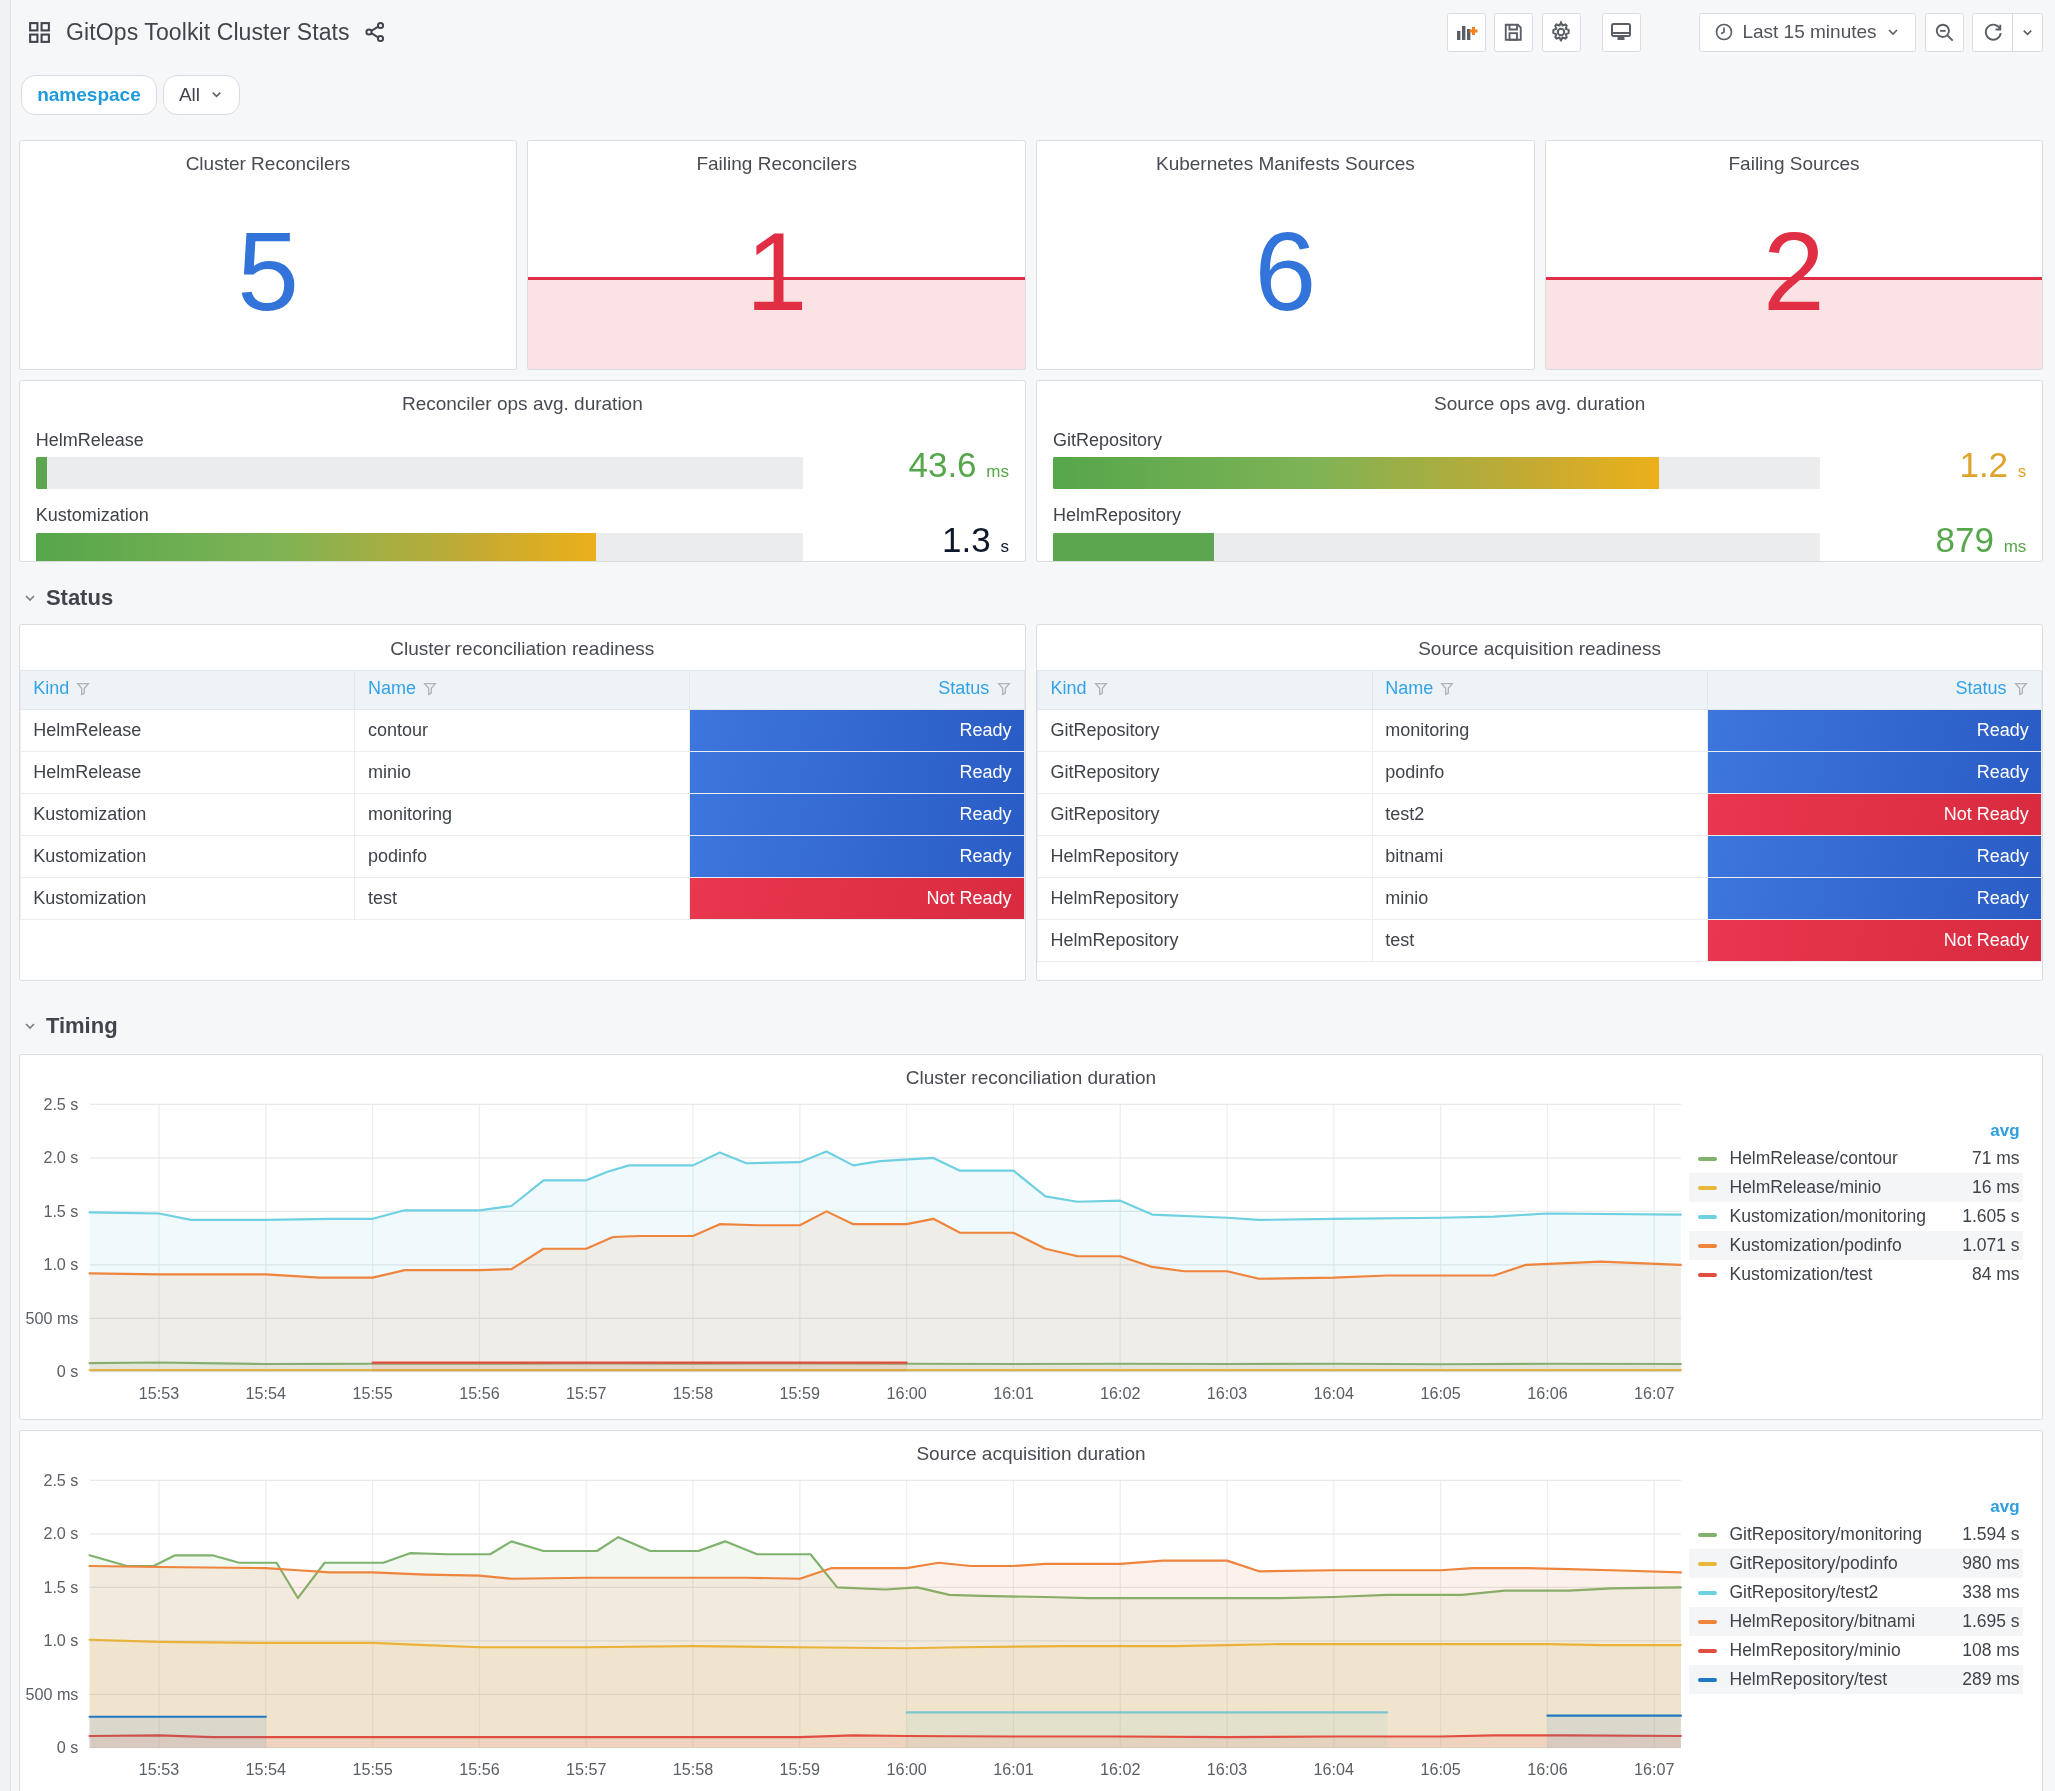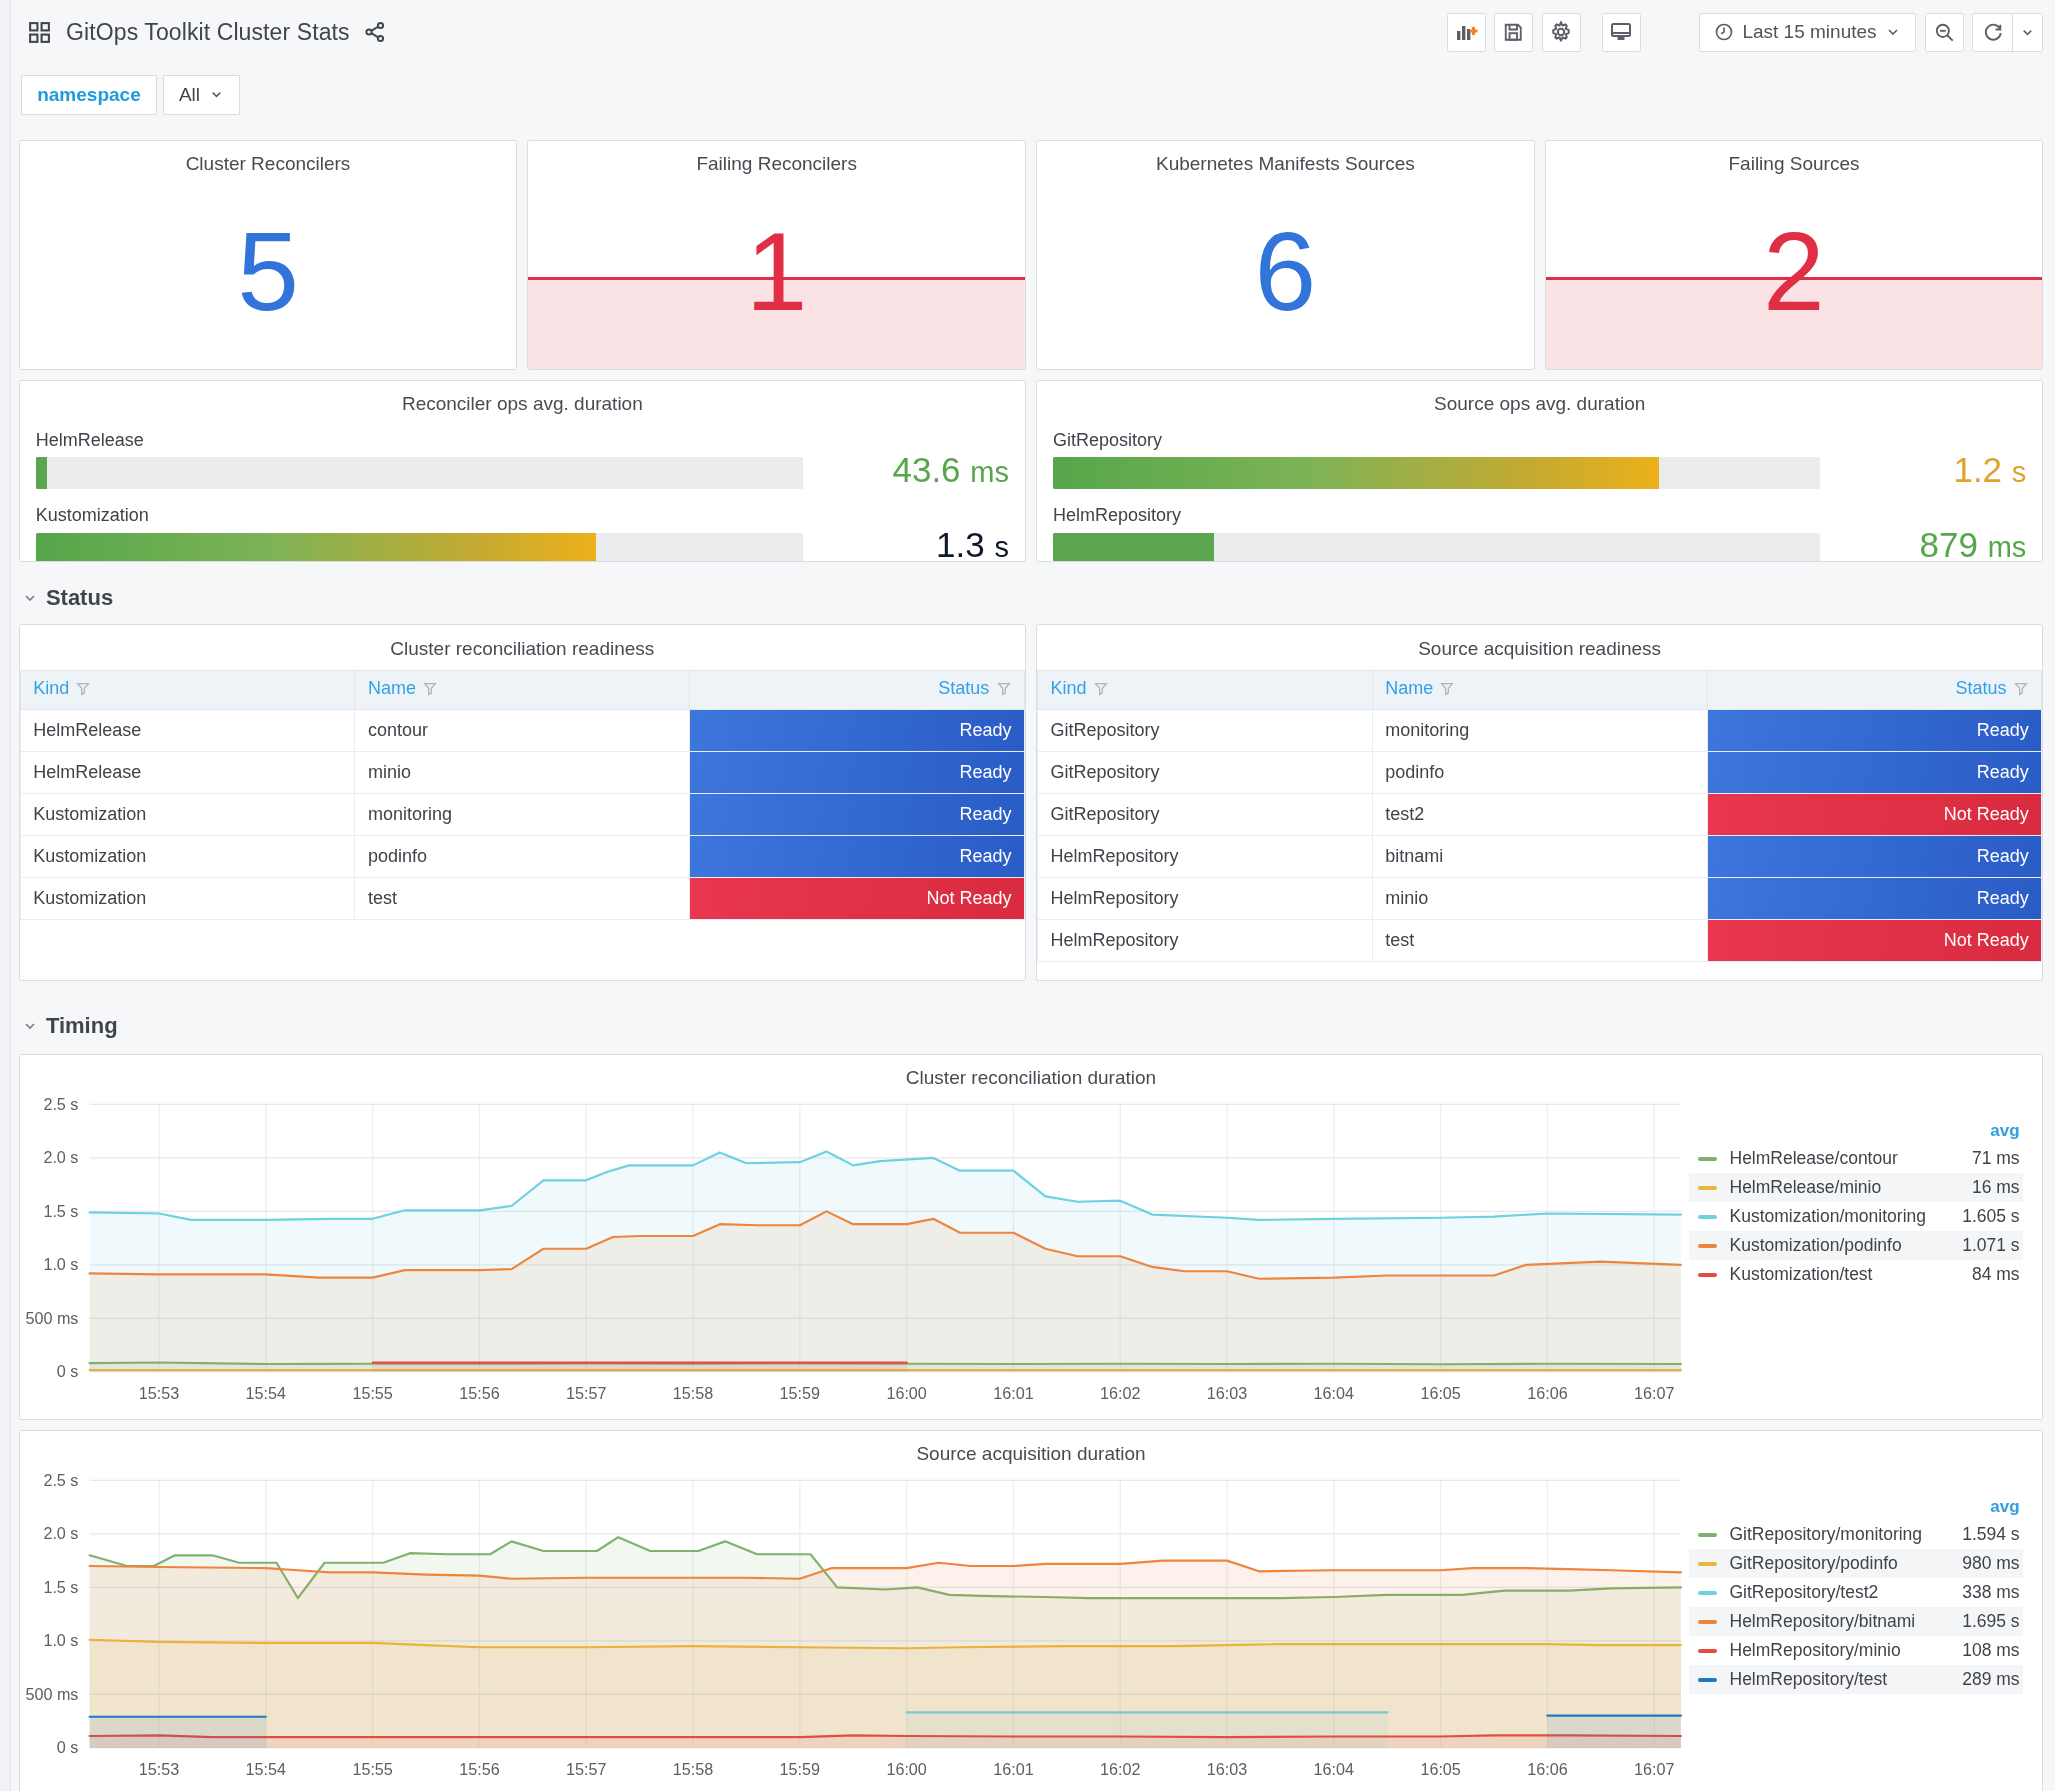--- a/index.html
+++ b/index.html
@@ -22,21 +22,21 @@
   .tb-right{ display:flex; align-items:center; gap:8.7px; }
   .tb-btn{ width:39px; height:39px; background:#fff; border:1.2px solid #d8dce2; border-radius:2.5px; display:flex; align-items:center; justify-content:center; cursor:pointer;}
   .time-btn{ height:39px; background:#fff; border:1.2px solid #d8dce2; border-radius:2.5px; display:flex; align-items:center; gap:8.7px; padding:0 13.7px; font-size:19px; font-weight:500; color:#50545b; cursor:pointer;margin-left:32px;}
   .split-btn{ display:flex; height:39px; border:1.2px solid #d8dce2; border-radius:2.5px; background:#fff; overflow:hidden;}
   .split-btn > div{ display:flex; align-items:center; justify-content:center; cursor:pointer;}
   .split-main{ width:39px; }
   .split-caret{ width:30px; border-left:1.2px solid #d8dce2; }
 
   
   .filter-row{ margin-top:19px; display:flex; gap:6.2px; padding-left:2.5px;}
-  .chip{ height:40px; background:#fff; border:1.2px solid #d8dce2; border-radius:1px; display:flex; align-items:center; padding:0 15px; font-size:19px;}
+  .chip{ height:40px; background:#fff; border:1.2px solid #d8dce2; border-radius:14px; display:flex; align-items:center; padding:0 15px; font-size:19px;}
   .chip-label{ color:#1f9bdc; font-weight:700;}
   .chip-value{ color:#41444b; font-weight:500; gap:8.7px; cursor:pointer;}
 
   
   .panel{ background:#fff; border:1.2px solid #d9dce1; border-radius:2.5px; position:relative; overflow:hidden;}
   .panel-title{ text-align:center; font-size:19px; font-weight:500; color:#484b52; padding-top:12.5px;}
 
   
   .stats-row{ margin-top:25px; display:flex; gap:10px;}
   .stat-panel{ flex:1; height:230px;}
@@ -51,21 +51,21 @@
   .gauge-panel{ flex:1; height:182px; padding:0 16px 15px 16px;}
   .gauge-body{ display:flex; flex-direction:column; gap:16px; margin-top:15px;}
   .gauge-item{ display:flex; align-items:flex-end; gap:19px;}
   .gauge-main{ flex:1;}
   .gauge-label{ font-size:18px; color:#3f434a; margin-bottom:6.2px;}
   .gauge-track{ height:32px; background:#ebecee; border-radius:1.2px; position:relative; overflow:hidden;}
   .gauge-fill{ position:absolute; left:0; top:0; bottom:0; border-radius:1.2px 0 0 1.2px;}
   .fill-gradient{ background:linear-gradient(90deg,#56a64b 0%,#7db356 42%,#c3aa33 78%,#ecb01a 100%);}
   .fill-green{ background:#5ba64f;}
   .gauge-value{ width:187px; text-align:right; font-size:35px; font-weight:500; line-height:32px; padding-bottom:1.2px; white-space:nowrap;}
-  .gauge-value .unit{ font-size:29px; font-weight:500;}
+  .gauge-value .unit{ font-size:17px; font-weight:500;}
 
   
   .section-header{ margin-top:19px; display:flex; align-items:center; gap:7.5px; padding-left:3.7px; height:35px; cursor:pointer;}
   .section-header .label{ font-size:22px; font-weight:600; color:#41444b;}
 
   
   .tables-row{ margin-top:8.7px; display:flex; gap:10px;}
   .table-panel{ flex:1; height:357px;}
   .g-table{ width:100%; border-collapse:collapse; margin-top:10px; table-layout:fixed;}
   .g-table th{ background:#eef3f8; color:#33a2e5; font-size:18px; font-weight:500; text-align:left; height:39px; padding:0 12.5px; border:0.6px solid #e3e7ec;}

